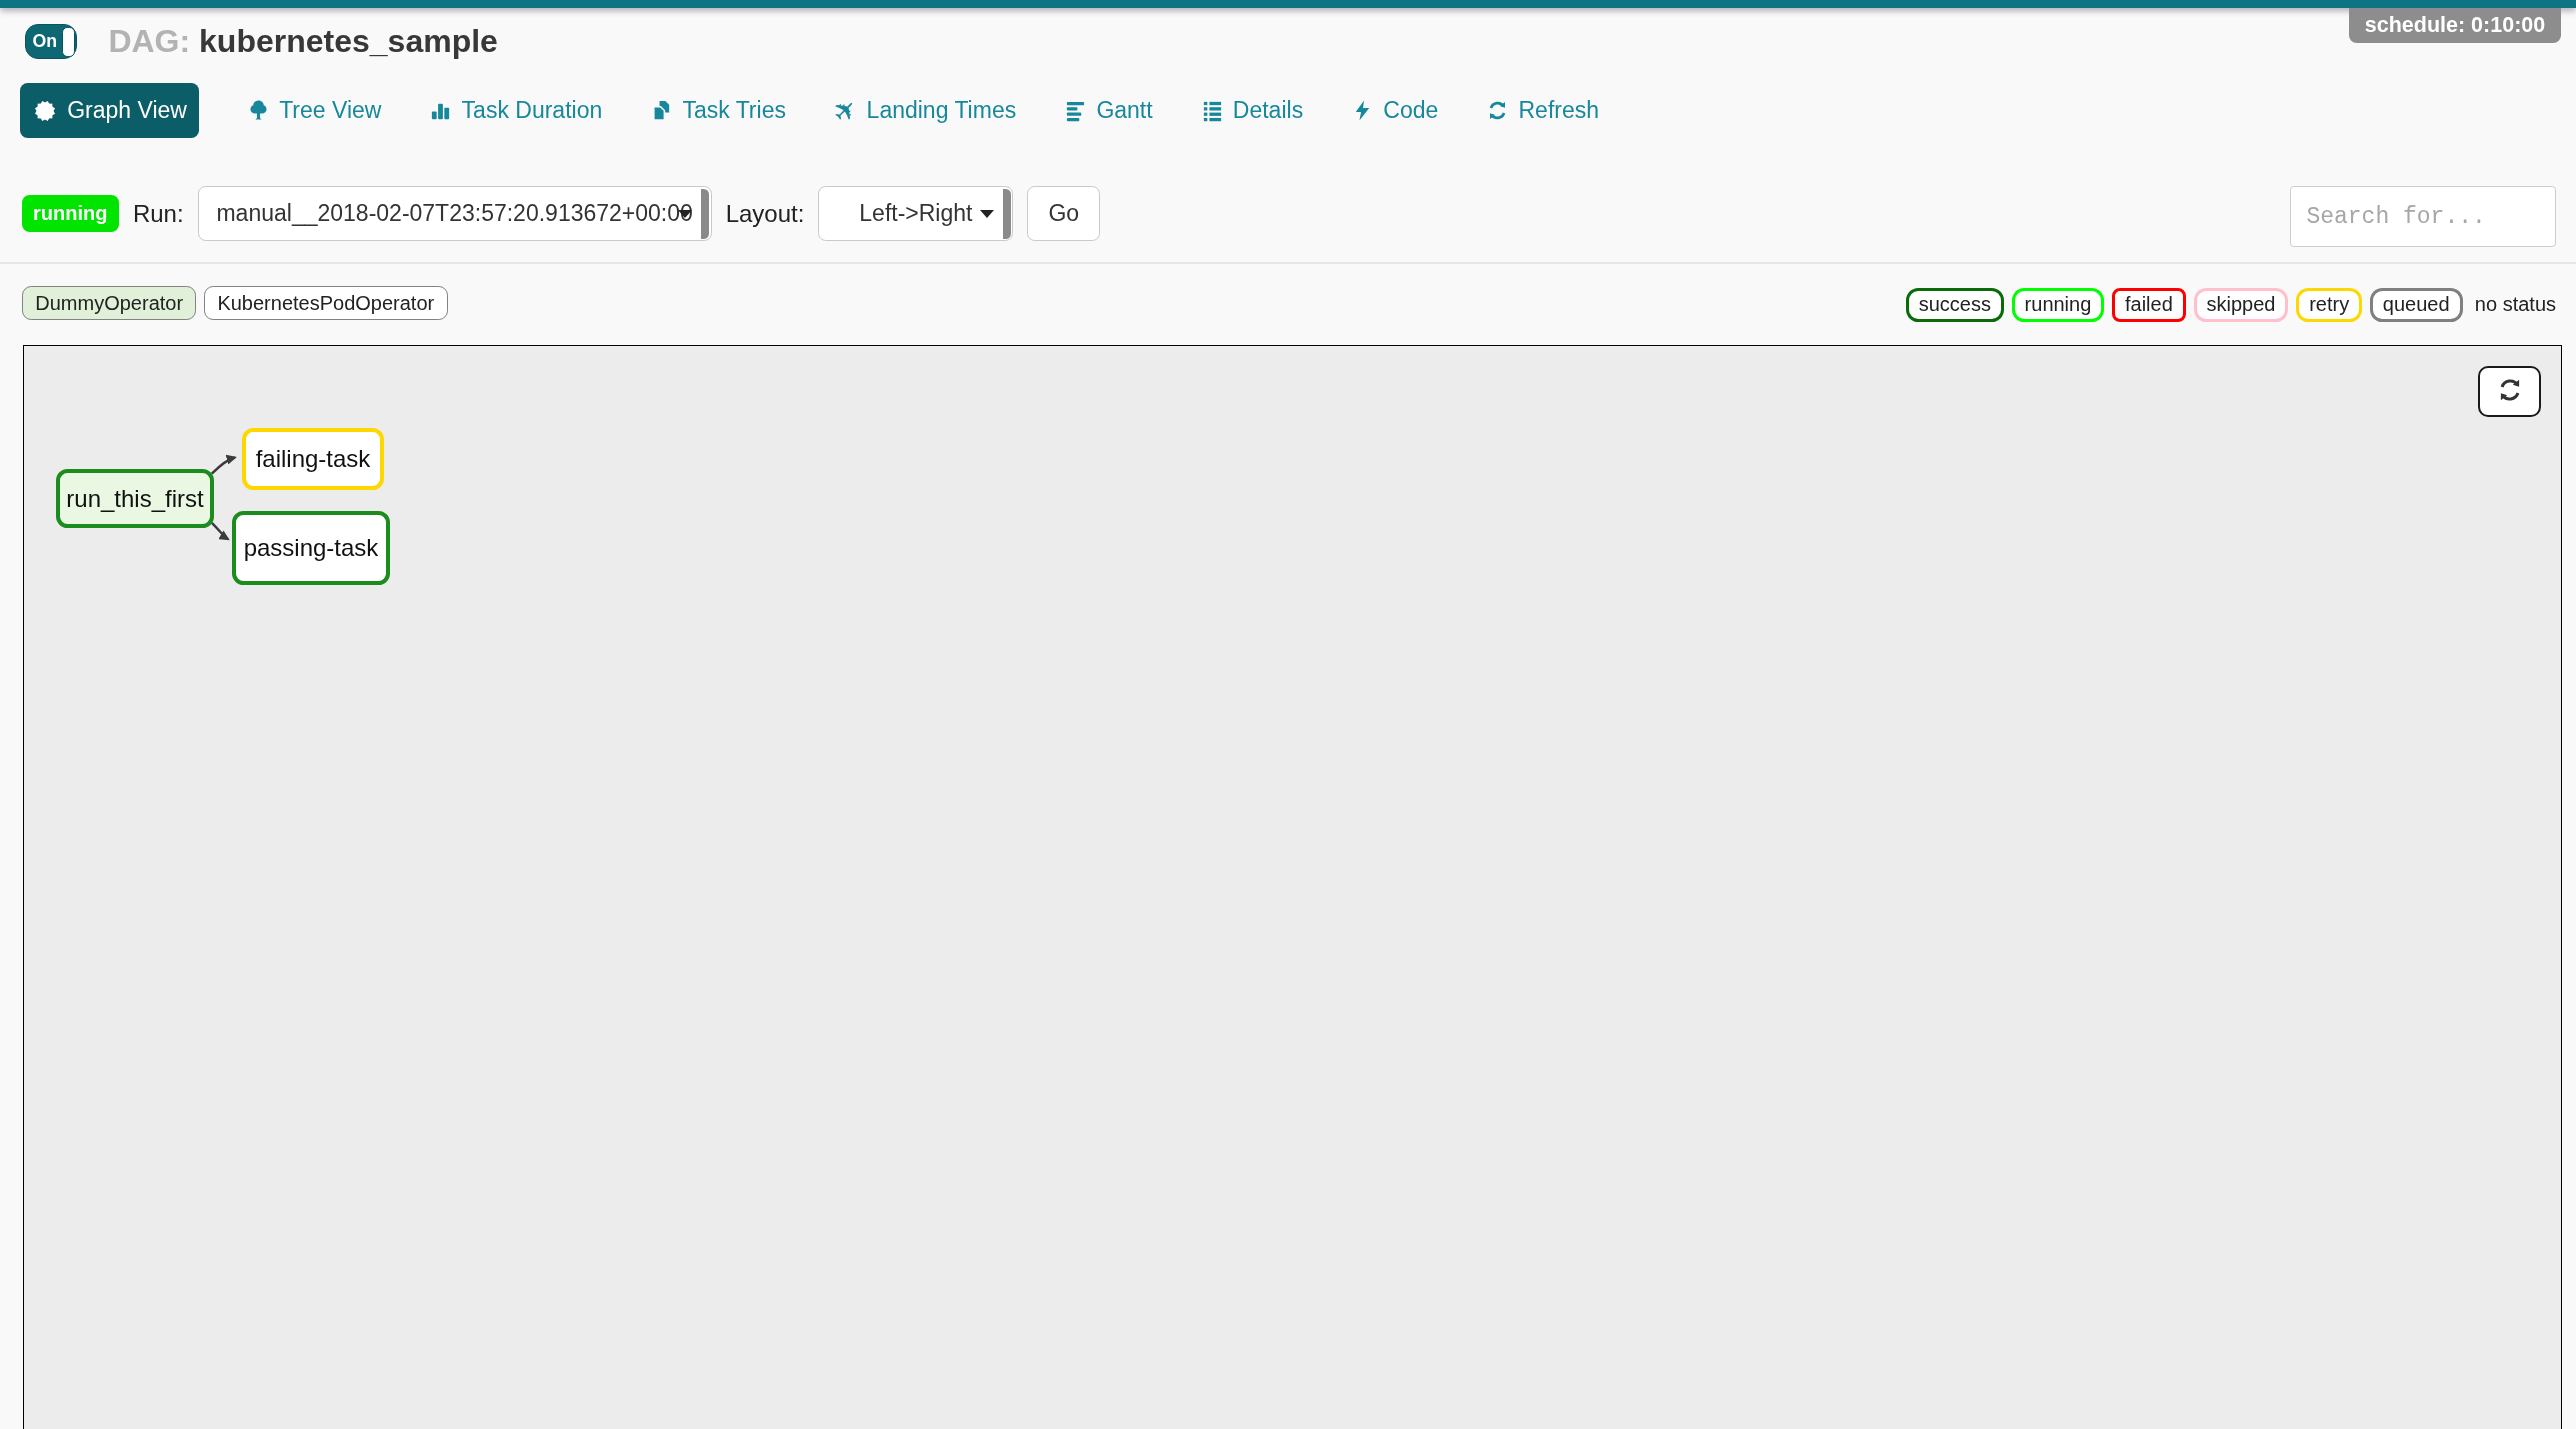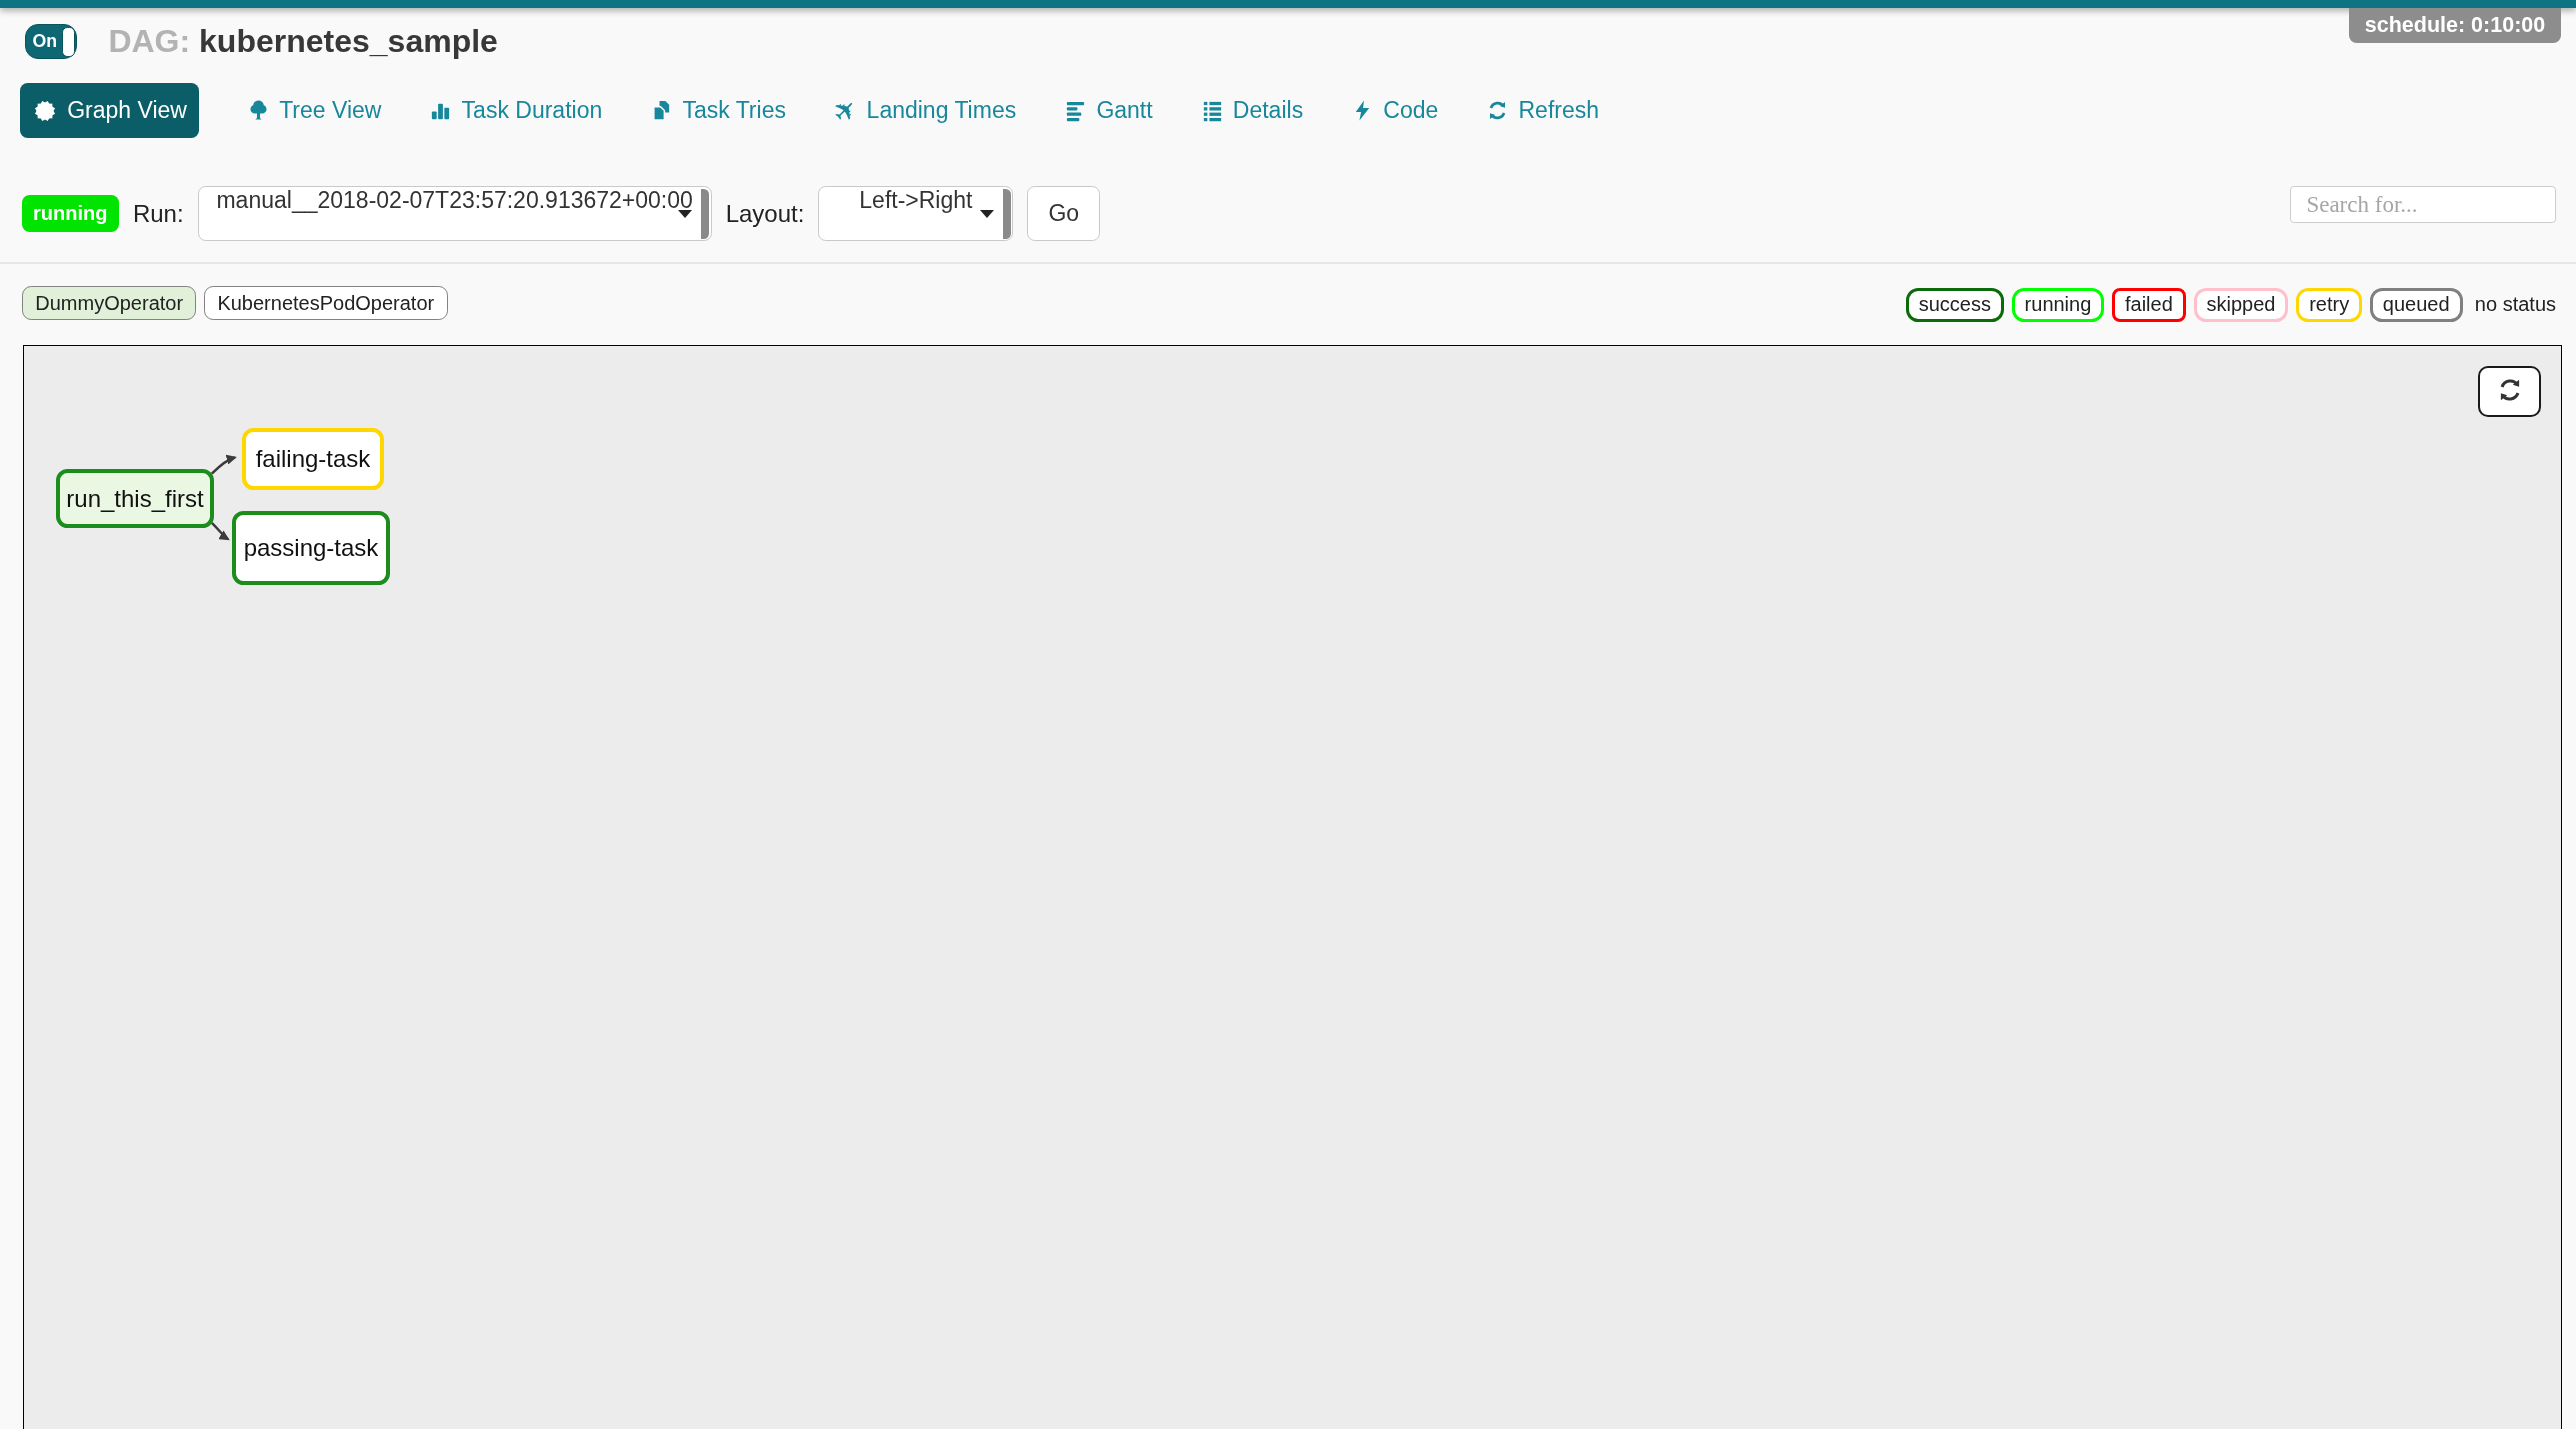--- a/index.html
+++ b/index.html
@@ -64,21 +64,21 @@
     display: flex; align-items: center; gap: 14px; height: 55px;
   }
   .state-badge {
     background: #00e400; color: #fff; font-size: 20px; font-weight: bold;
     padding: 7px 11.5px; border-radius: 7.7px;
   }
   .ctl-label { font-size: 24px; color: #222; white-space: nowrap; }
   .select {
     position: relative; height: 55px; background: #fff;
     border: 1.5px solid #c9c9c9; border-radius: 7.7px;
-    display: flex; justify-content: center;
+    display: flex; align-items: center; justify-content: center;
     font-size: 23px; color: #333; cursor: pointer; white-space: nowrap;
   }
   .select-run { width: 514px; }
   .select-layout { width: 195px; }
   .select .caret {
     position: absolute; right: 18.5px; top: 50%; margin-top: -3.8px;
     width: 0; height: 0;
     border-left: 7px solid transparent; border-right: 7px solid transparent;
     border-top: 8.5px solid #222;
   }
@@ -87,23 +87,23 @@
     background: #8a8a8a; border-radius: 0 5.4px 5.4px 0;
   }
   .go-button {
     height: 55px; padding: 0 20px;
     background: #fff; border: 1.5px solid #c9c9c9; border-radius: 7.7px;
     font-family: "Liberation Sans", sans-serif;
     font-size: 23px; color: #333; cursor: pointer;
   }
   .search-input {
     position: absolute; top: 186px; right: 20px;
-    width: 266px; height: 37px;
+    width: 266px; height: 61px;
     border: 1.5px solid #ccc; border-radius: 3.8px;
-    font-family: Liberation Serif, serif;
+    font-family: Liberation Mono, monospace;
     font-size: 23px; padding: 0 15.4px; color: #333; background: #fff;
   }
   .search-input::placeholder { color: #a6a6a6; }
   
   .divider { position: absolute; top: 262px; left: 0; width: 100%; height: 2.3px; background: #e7e7e7; }
   
   .operator-legend { position: absolute; top: 286px; left: 22px; display: flex; gap: 7.7px; }
   .operator-badge {
     border: 1.5px solid #828282; border-radius: 9.2px;
     padding: 4.6px 12.3px; font-size: 20px; color: #222; background: #fff; white-space: nowrap;

